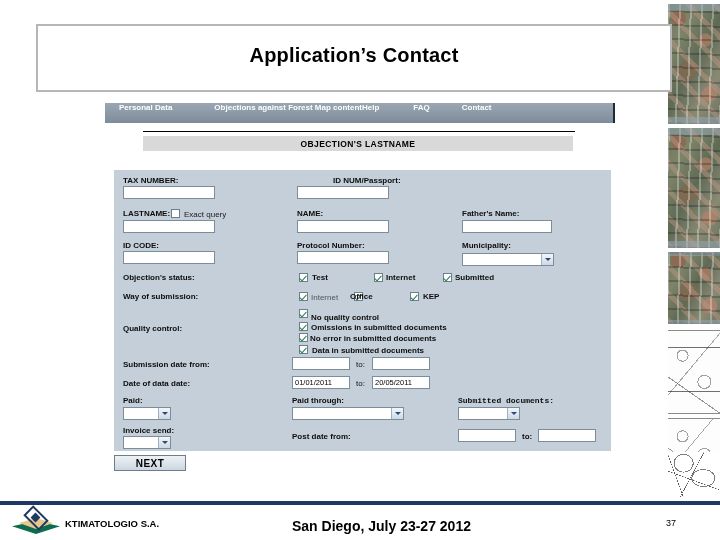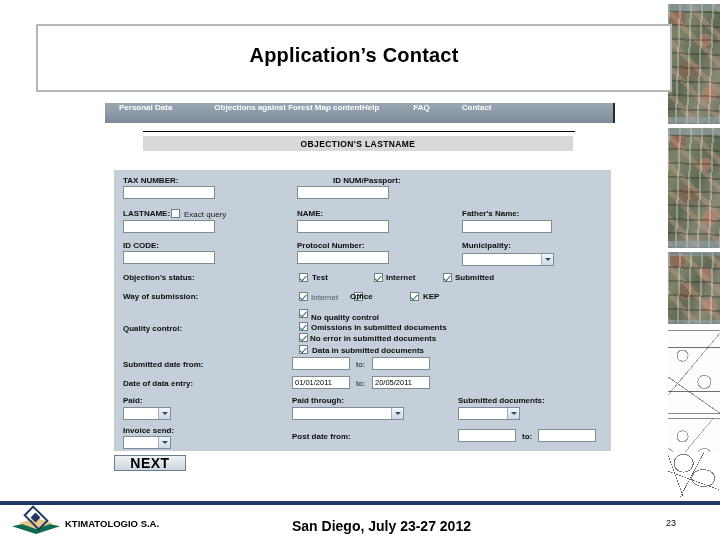--- a/index.html
+++ b/index.html
@@ -220,21 +220,21 @@
   }
   .cbl-thin { font-weight: normal; color: #4b5560; }
 
   .btn-next {
     position: absolute;
     left: 9px; top: 352px;
     width: 72px; height: 16px;
     background: linear-gradient(180deg, #eef2f6 0%, #ccd6e0 100%);
     border: 1px solid #6e7d8b;
     display: flex; align-items: center; justify-content: center;
-    font-size: 14px; font-weight: bold; color: #000;
+    font-size: 10px; font-weight: bold; color: #000;
     letter-spacing: .5px;
   }
 
   
   .footer-rule {
     position: absolute;
     left: 0; top: 501px;
     width: 720px; height: 4px;
     background: #1f3864;
   }
@@ -386,30 +386,30 @@
       <div class="lbl" style="left:9px;top:154px;">Quality control:</div>
       <div class="cb checked" style="left:185px;top:139px;"></div>
       <div class="cbl" style="left:197px;top:143px;">No quality control</div>
       <div class="cb checked" style="left:185px;top:152px;"></div>
       <div class="cbl" style="left:197px;top:153px;">Omissions in submitted documents</div>
       <div class="cb checked" style="left:185px;top:163px;"></div>
       <div class="cbl" style="left:196px;top:164px;">No error in submitted documents</div>
       <div class="cb checked" style="left:185px;top:175px;"></div>
       <div class="cbl" style="left:198px;top:176px;">Data in submitted documents</div>
 
-      <div class="lbl" style="left:9px;top:190px;">Submitted date from:</div>
+      <div class="lbl" style="left:9px;top:190px;">Submission date from:</div>
       <div class="tb" style="left:178px;top:187px;width:58px;">
         <div class="tb-val"></div>
       </div>
       <div class="lbl lbl-n" style="left:242px;top:190px;font-weight:normal;">to:</div>
       <div class="tb" style="left:258px;top:187px;width:58px;">
         <div class="tb-val"></div>
       </div>
 
-      <div class="lbl" style="left:9px;top:209px;">Date of data entry:</div>
+      <div class="lbl" style="left:9px;top:209px;">Date of data date:</div>
       <div class="tb" style="left:178px;top:206px;width:58px;">
         <div class="tb-val">01/01/2011</div>
       </div>
       <div class="lbl lbl-n" style="left:242px;top:209px;font-weight:normal;">to:</div>
       <div class="tb" style="left:258px;top:206px;width:58px;">
         <div class="tb-val">20/05/2011</div>
       </div>
 
       <div class="lbl" style="left:9px;top:226px;">Paid:</div>
       <div class="sel" style="left:9px;top:237px;width:48px;">
@@ -420,21 +420,21 @@
       </div>
 
       <div class="lbl" style="left:178px;top:226px;">Paid through:</div>
       <div class="sel" style="left:178px;top:237px;width:112px;">
         <div class="tb-val"></div>
         <span class="arrow">
             <i></i>
           </span>
       </div>
 
-      <div class="lbl" style="left:344px;top:226px;">Submitted documents:</div>
+      <div class="lbl" style="left:344px;top:226px;font-family:Liberation Mono, monospace;">Submitted documents:</div>
       <div class="sel" style="left:344px;top:237px;width:62px;">
         <div class="tb-val"></div>
         <span class="arrow">
             <i></i>
           </span>
       </div>
 
       <div class="lbl" style="left:9px;top:256px;">Invoice send:</div>
       <div class="sel" style="left:9px;top:266px;width:48px;">
         <div class="tb-val"></div>
@@ -460,16 +460,16 @@
   <div class="footer-rule"></div>
   <div class="footer">
     <div class="logo">
       <div class="base"></div>
       <div class="mid"></div>
       <div class="top"></div>
       <div class="dot"></div>
     </div>
     <div class="f-company">KTIMATOLOGIO S.A.</div>
     <div class="f-center">San Diego, July 23-27 2012</div>
-    <div class="f-page">23</div>
+    <div class="f-page">37</div>
   </div>
 
 </div>
 
 </body></html>

